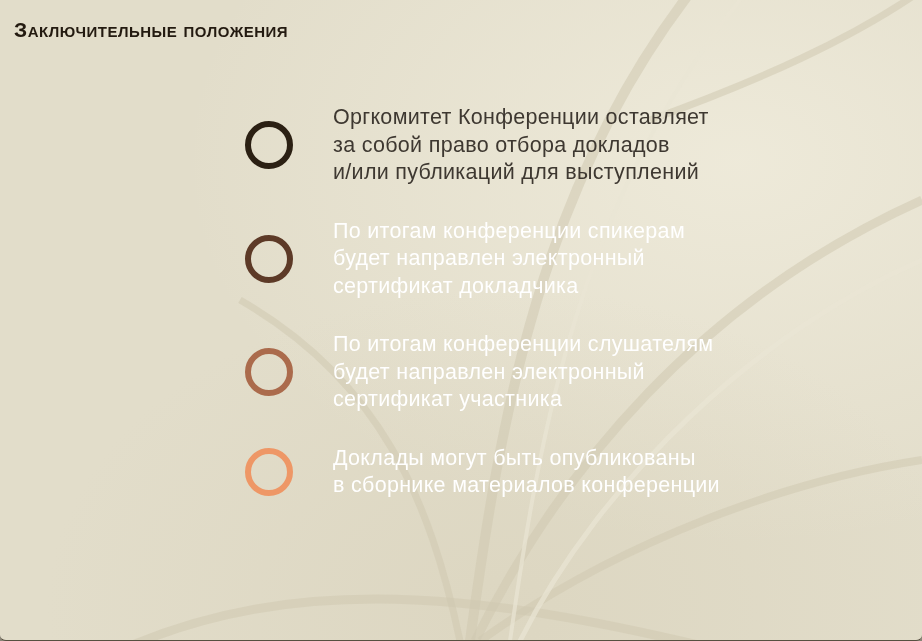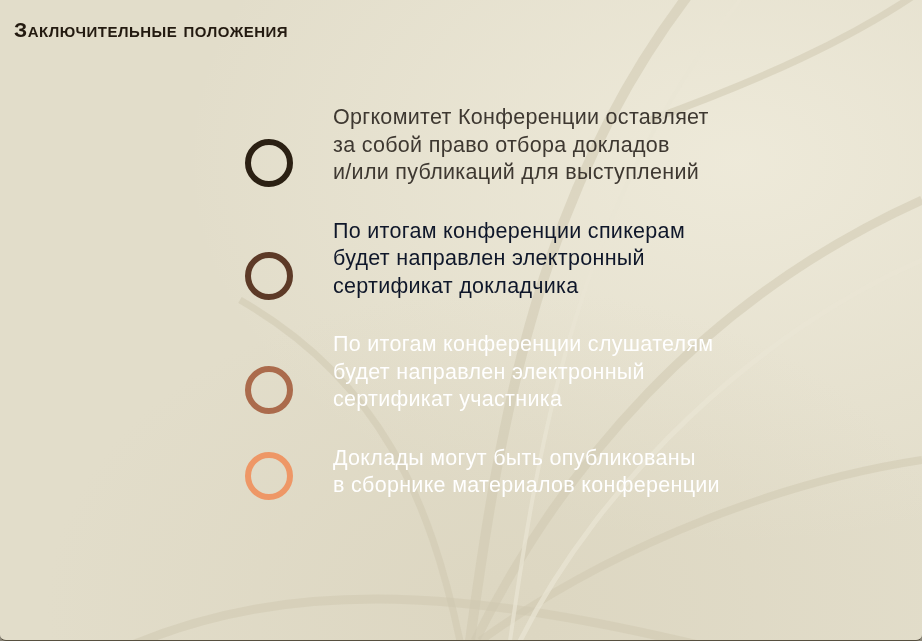--- a/index.html
+++ b/index.html
@@ -44,21 +44,21 @@
     line-height: 1.2;
   }
   .bullet-list {
     position: absolute;
     left: 245px;
     top: 104px;
     width: 620px;
   }
   .list-item {
     display: flex;
-    align-items: flex-end;
+    align-items: center;
     margin-bottom: 31px;
   }
   .circle-bullet {
     flex: 0 0 auto;
     width: 36px;
     height: 36px;
     border: 6px solid #000;
     border-radius: 50%;
     margin-right: 40px;
   }
@@ -107,21 +107,21 @@
 
     <div class="bullet-list">
         <div class="list-item">
     <span class="circle-bullet" style="border-color: rgb(43, 32, 19);"></span>
     <span class="item-text" style="color: rgb(62, 56, 49);">Оргкомитет Конференции оставляет
 за собой право отбора докладов
 и/или публикаций для выступлений</span>
   </div>
         <div class="list-item">
     <span class="circle-bullet" style="border-color: rgb(93, 58, 39);"></span>
-    <span class="item-text" style="color: #0f172a;">По итогам конференции спикерам
+    <span class="item-text" style="color: #ffffff;">По итогам конференции спикерам
 будет направлен электронный
 сертификат докладчика</span>
   </div>
         <div class="list-item">
     <span class="circle-bullet" style="border-color: rgb(171, 107, 76);"></span>
     <span class="item-text" style="color: #ffffff;">По итогам конференции слушателям
 будет направлен электронный
 сертификат участника</span>
   </div>
         <div class="list-item">

